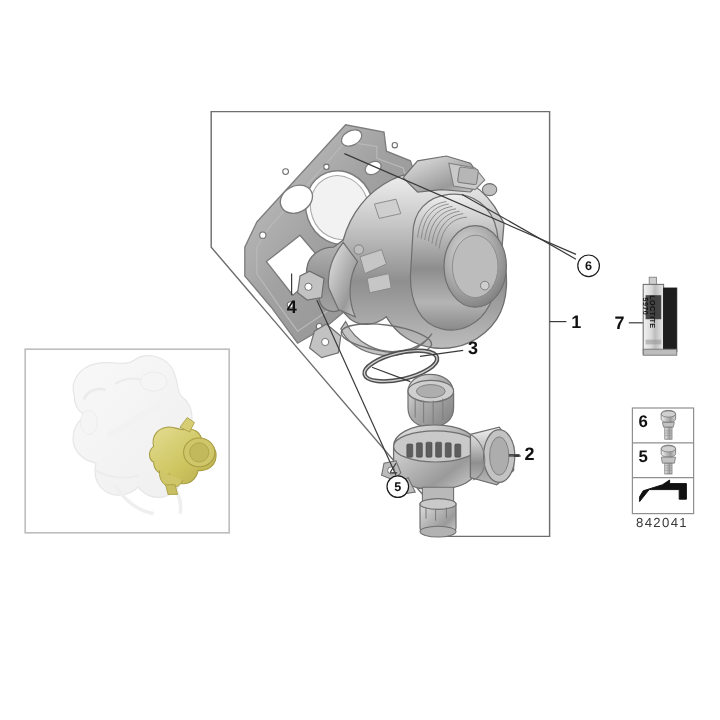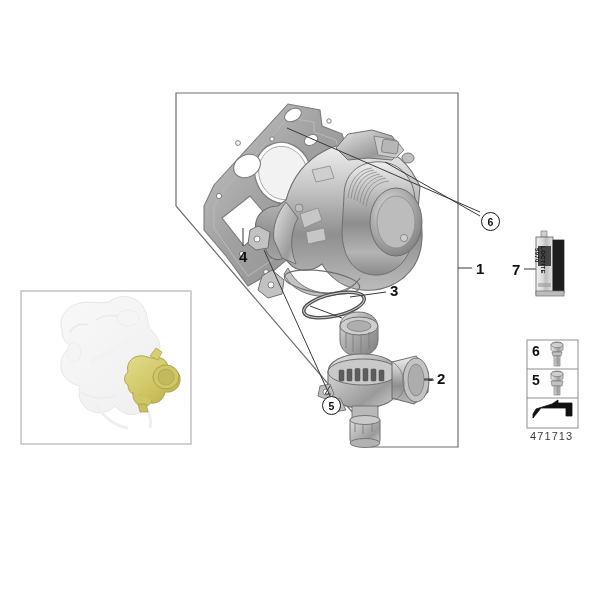--- a/index.html
+++ b/index.html
@@ -391,21 +391,21 @@
   <div class="callout" style="left:437px;top:371px;">2</div>
   <div class="callout" style="left:390px;top:283px;">3</div>
   <div class="callout" style="left:239px;top:249px;">4</div>
   <div class="circ-callout" style="left:322px;top:396px;">5</div>
   <div class="circ-callout" style="left:481px;top:212px;">6</div>
   <div class="callout" style="left:512px;top:262px;">7</div>
 
   <div class="legend-num" style="left:532px;top:343px;">6</div>
   <div class="legend-num" style="left:532px;top:372px;">5</div>
 
-  <div class="ref-num" style="left:530px;top:430px;">471713</div>
+  <div class="ref-num" style="left:530px;top:430px;">842041</div>
 
   <div class="tube-label" style="left:546px;top:246px;">LOCTITE</div>
   <div class="tube-label" style="left:540px;top:248px;">5970</div>
 
   <div class="footer">
     
     
   </div>
 
 </div>

